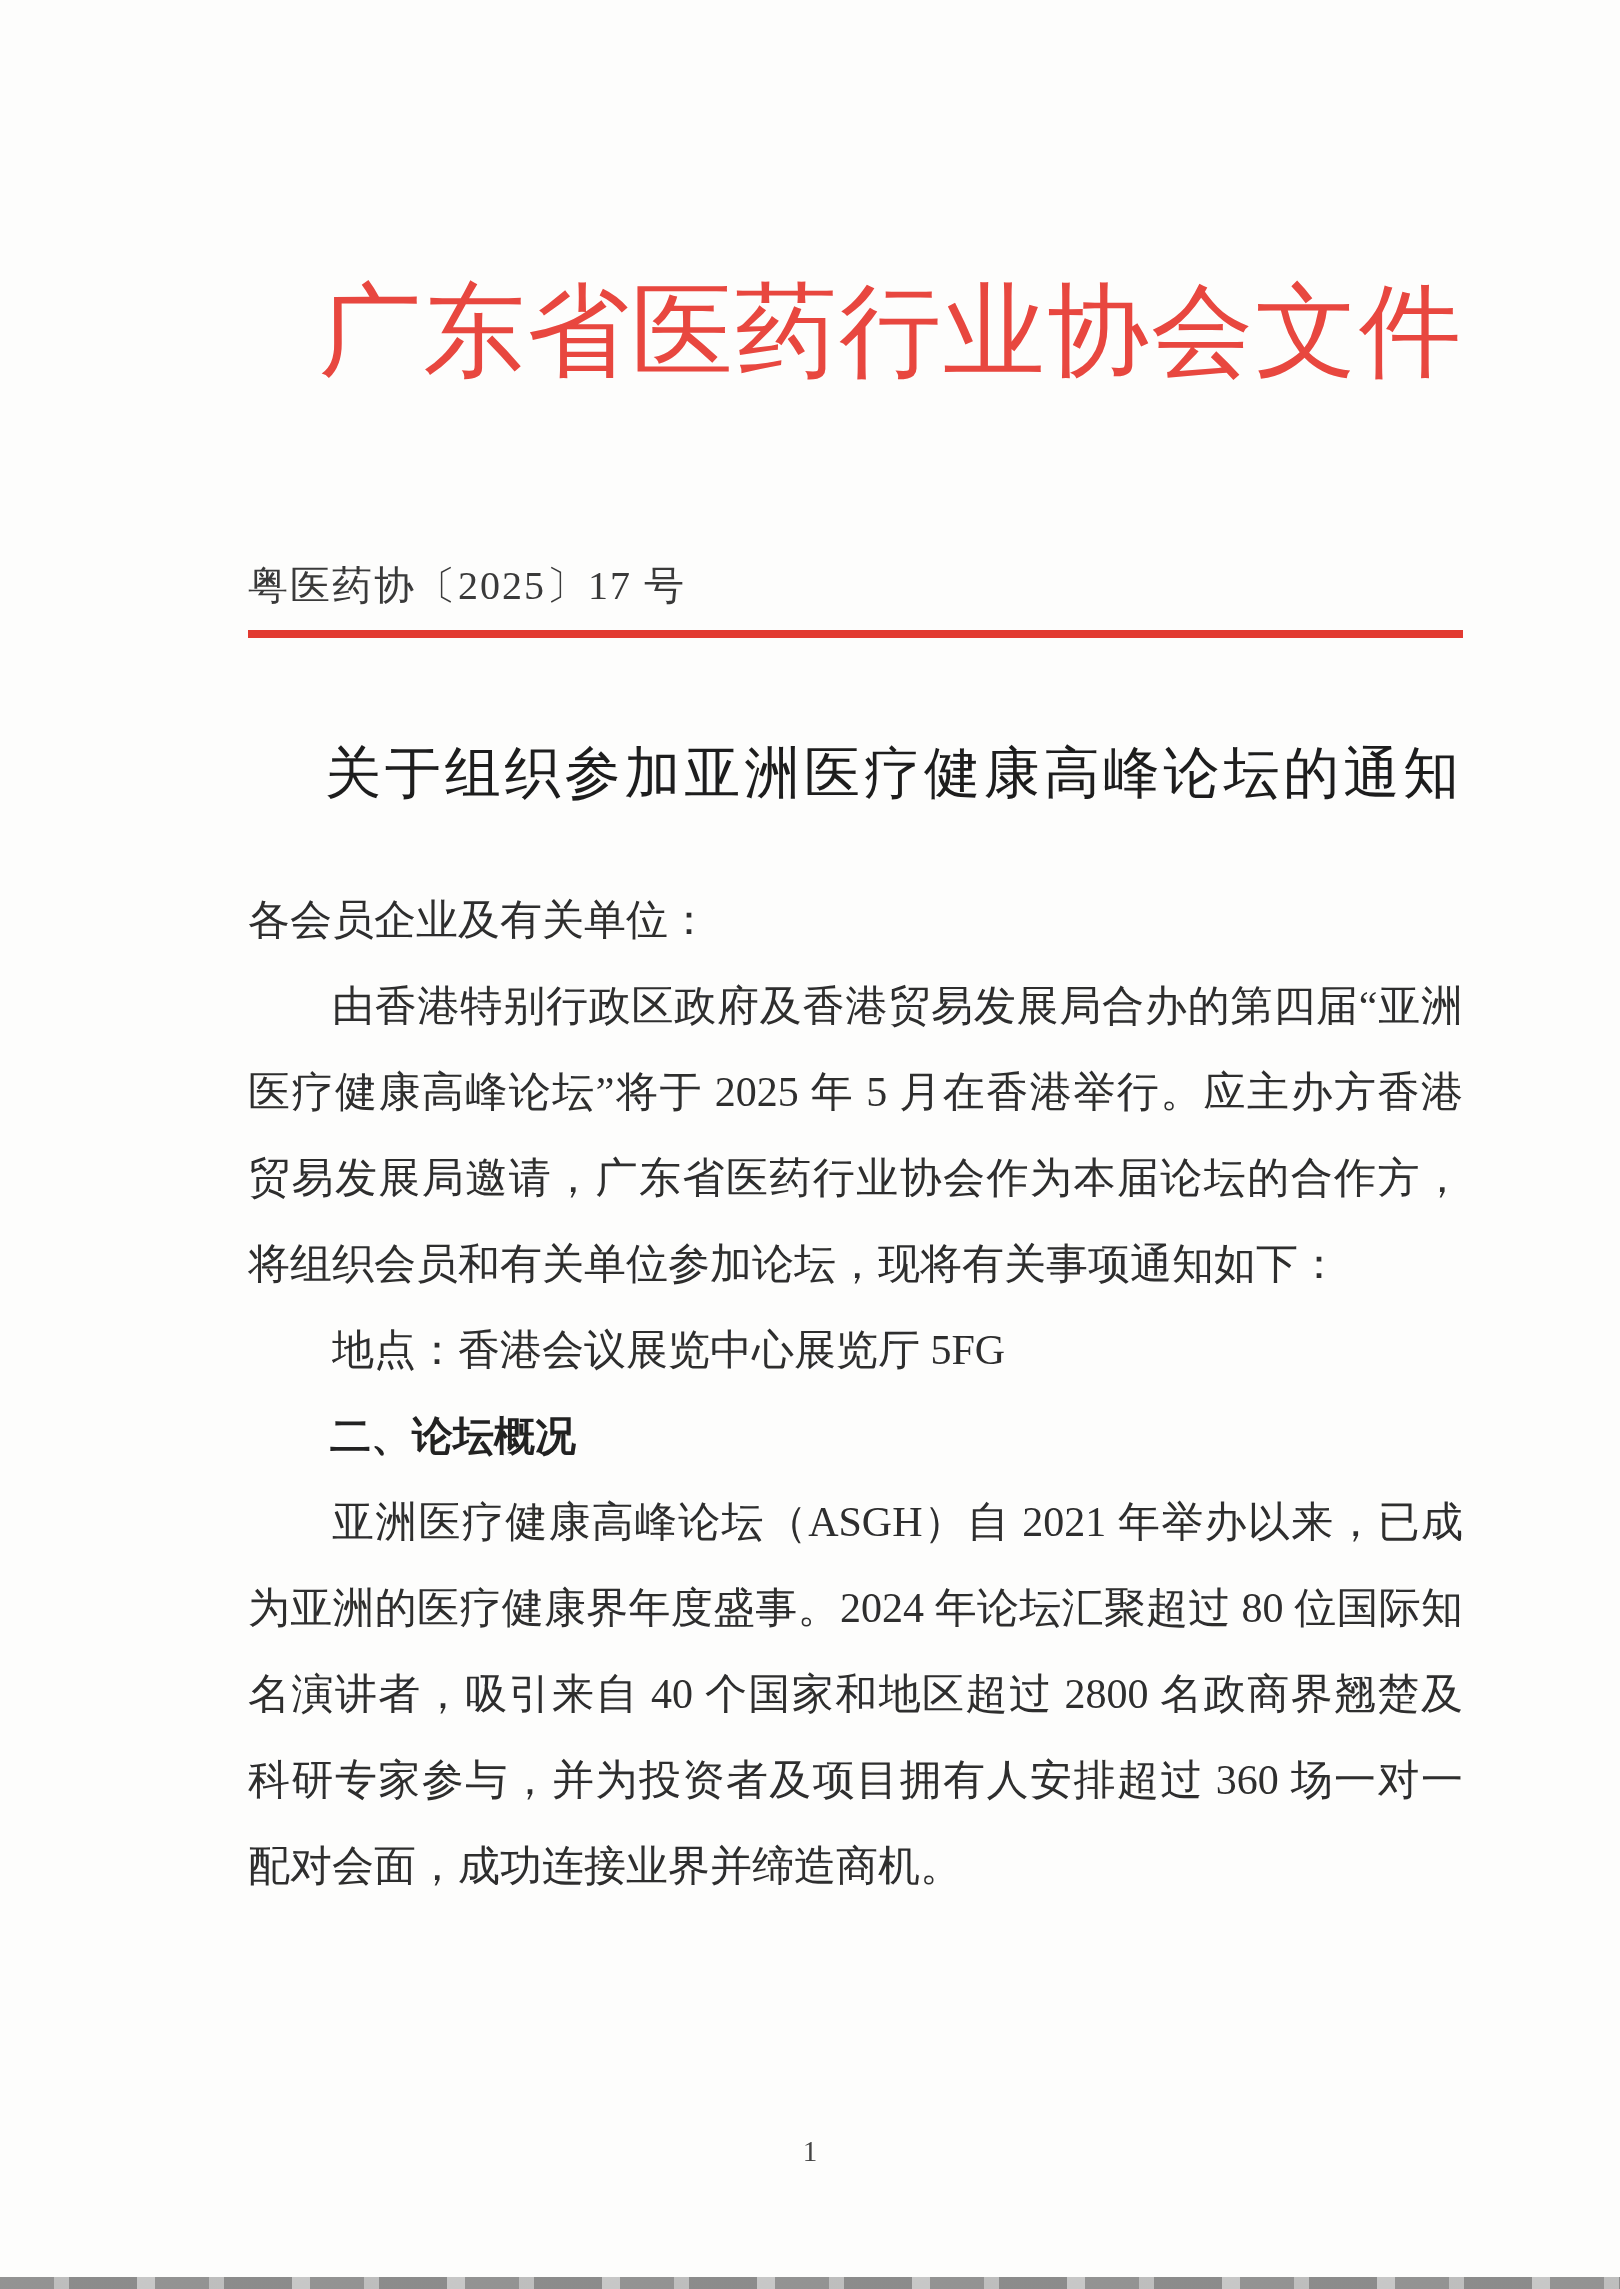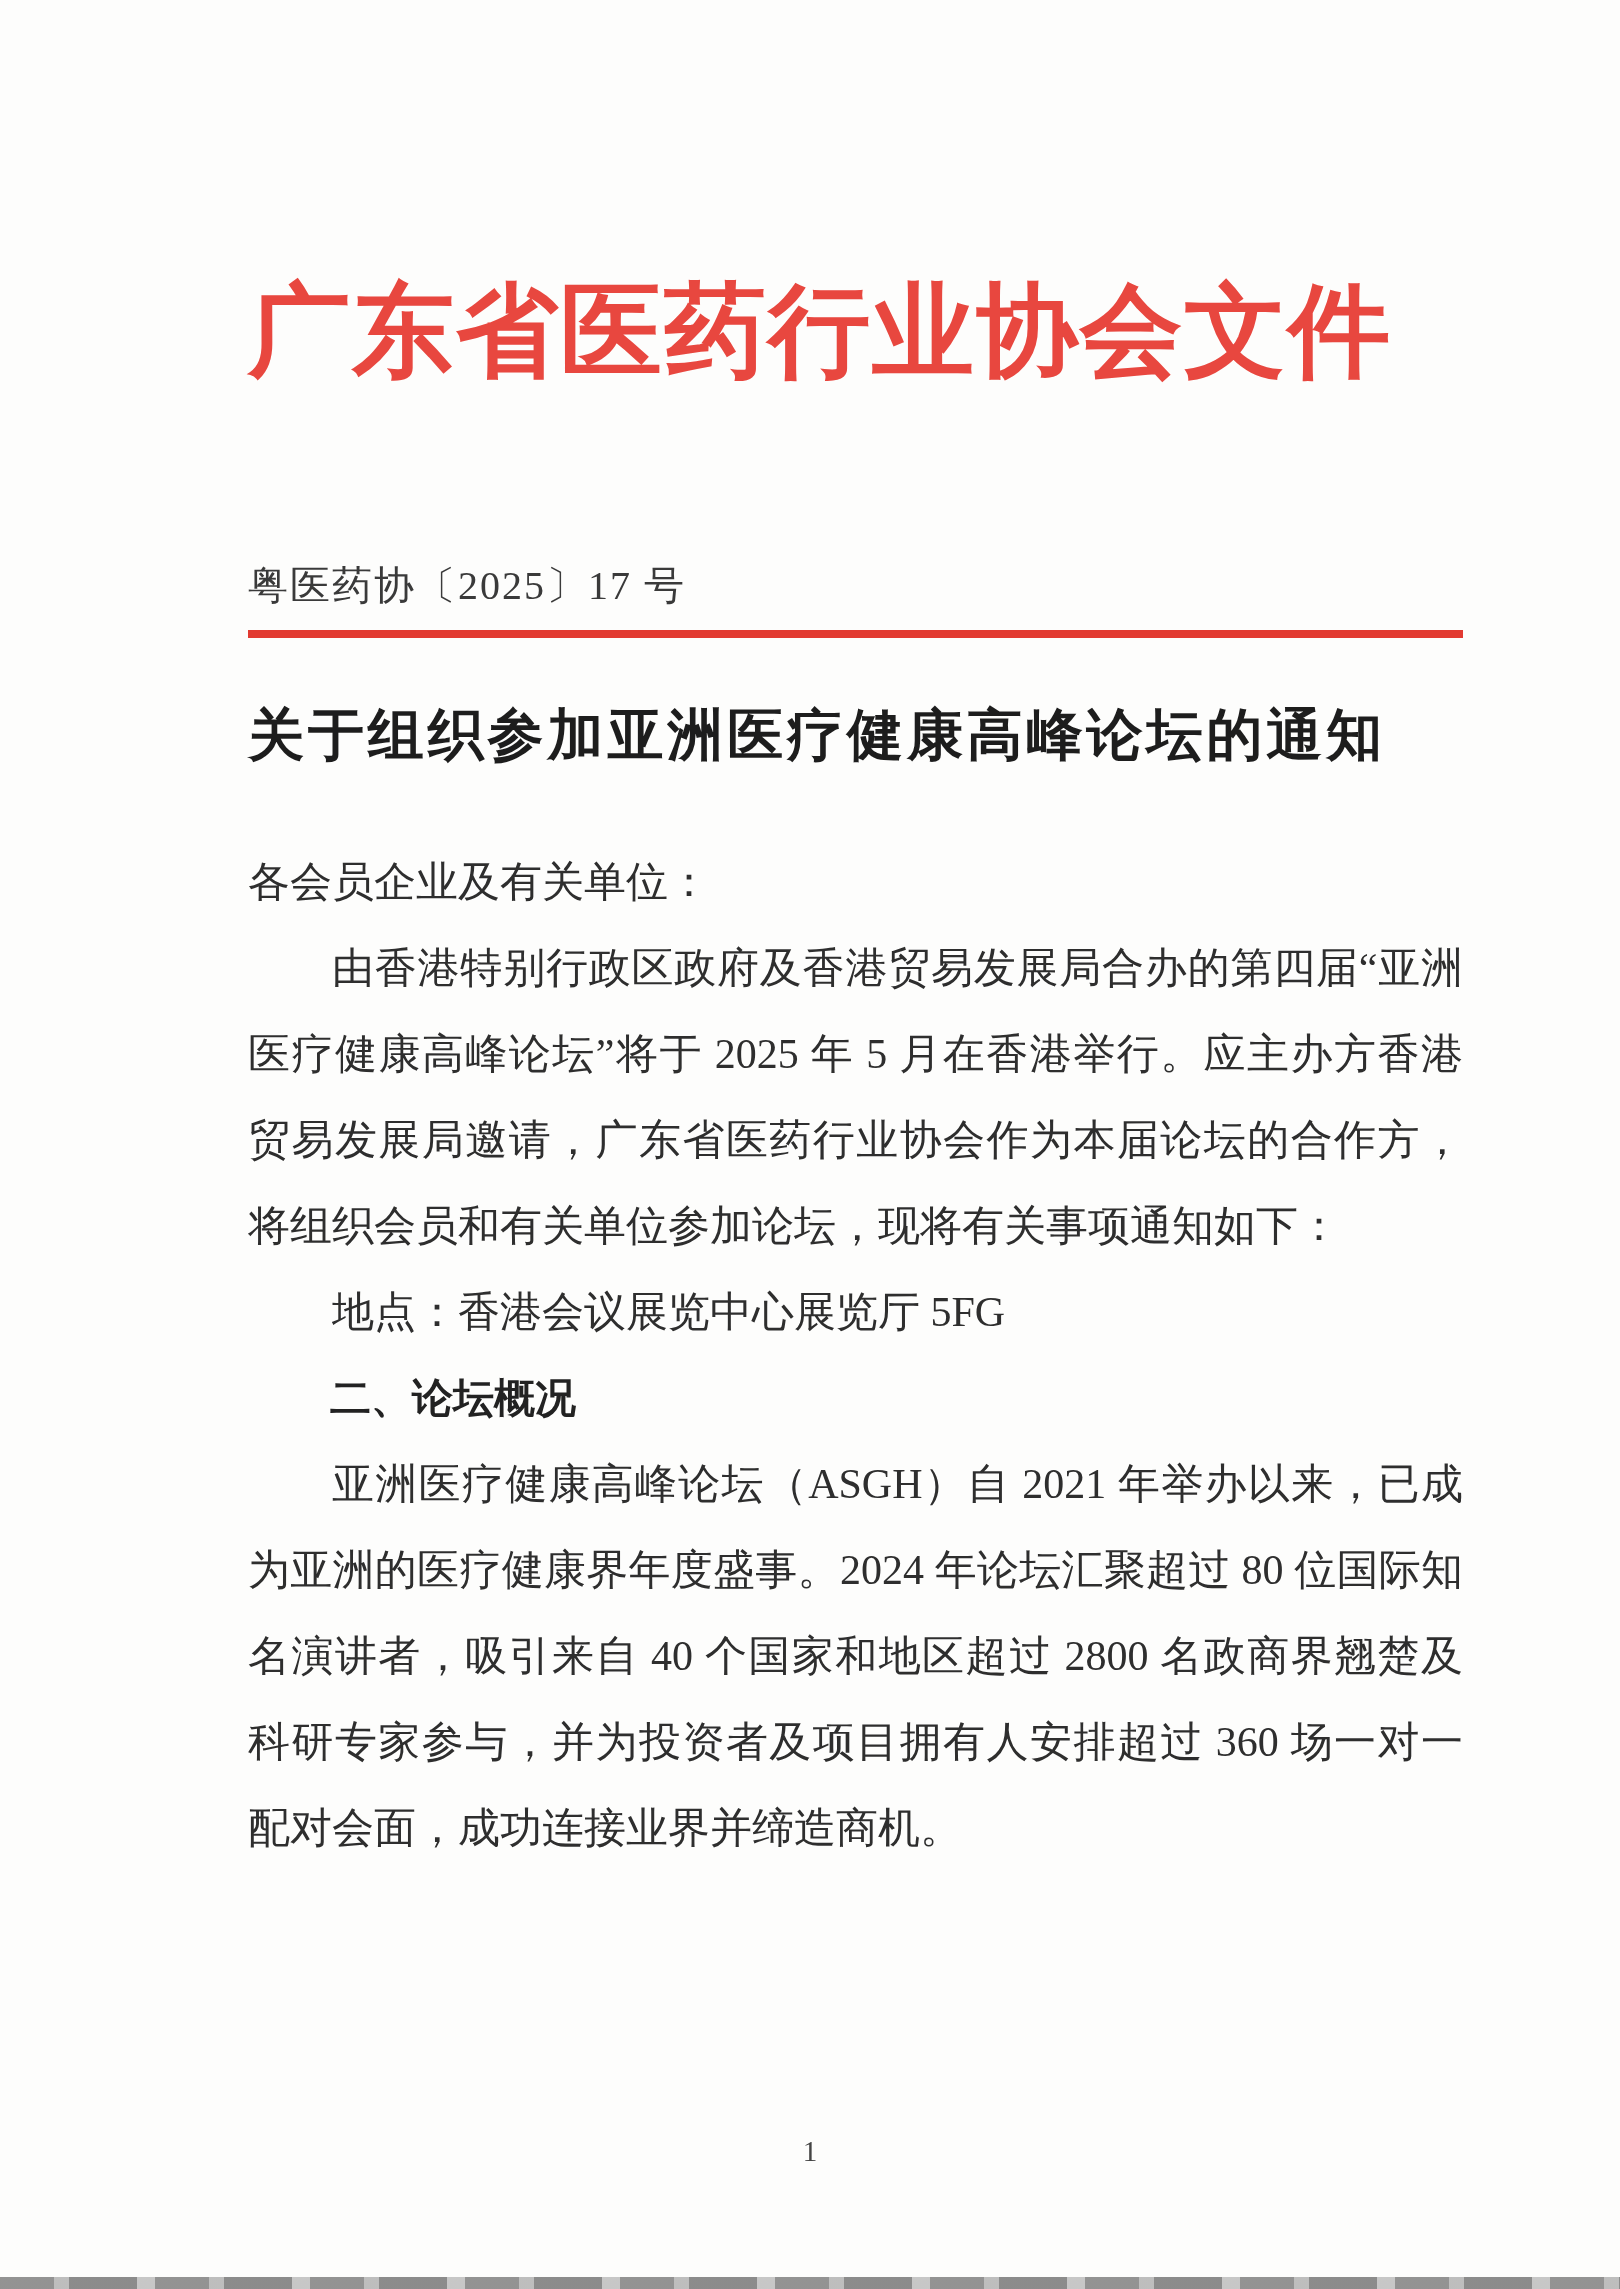--- a/index.html
+++ b/index.html
@@ -9,45 +9,45 @@
     background:#fdfdfc;
     overflow:hidden;
     font-family:"Liberation Serif","DejaVu Serif",serif;
     color:#262626;
   }
   .content {
     position:absolute; left:248px; top:0; width:1215px;
   }
   .org-title {
     margin-top:263px;
-    text-align:left;
+    text-align:right;
     font-size:102px;
-    font-weight:700;
+    font-weight:400;
     letter-spacing:2px;
     line-height:1.35;
     color:var(--title-red,#e8473f);
     white-space:nowrap;
   }
   .doc-number {
     margin-top:157px;
     font-size:40px;
     letter-spacing:2px;
     color:#3a3a3a;
   }
   .red-rule {
     margin-top:17.6px;
     height:7.8px;
     background:var(--line-red,#e23a31);
     border:none;
   }
   .subject-title {
-    margin-top:60px;
-    text-align:left;
+    margin-top:98px;
+    text-align:right;
     font-size:56px;
-    font-weight:700;
+    font-weight:400;
     letter-spacing:3.9px;
     color:#1d1d1d;
     white-space:nowrap;
   }
   .body-text {
     margin-top:65px;
     font-size:42px;
     line-height:86px;
     text-align:justify;
     color:#2e2e2e;

